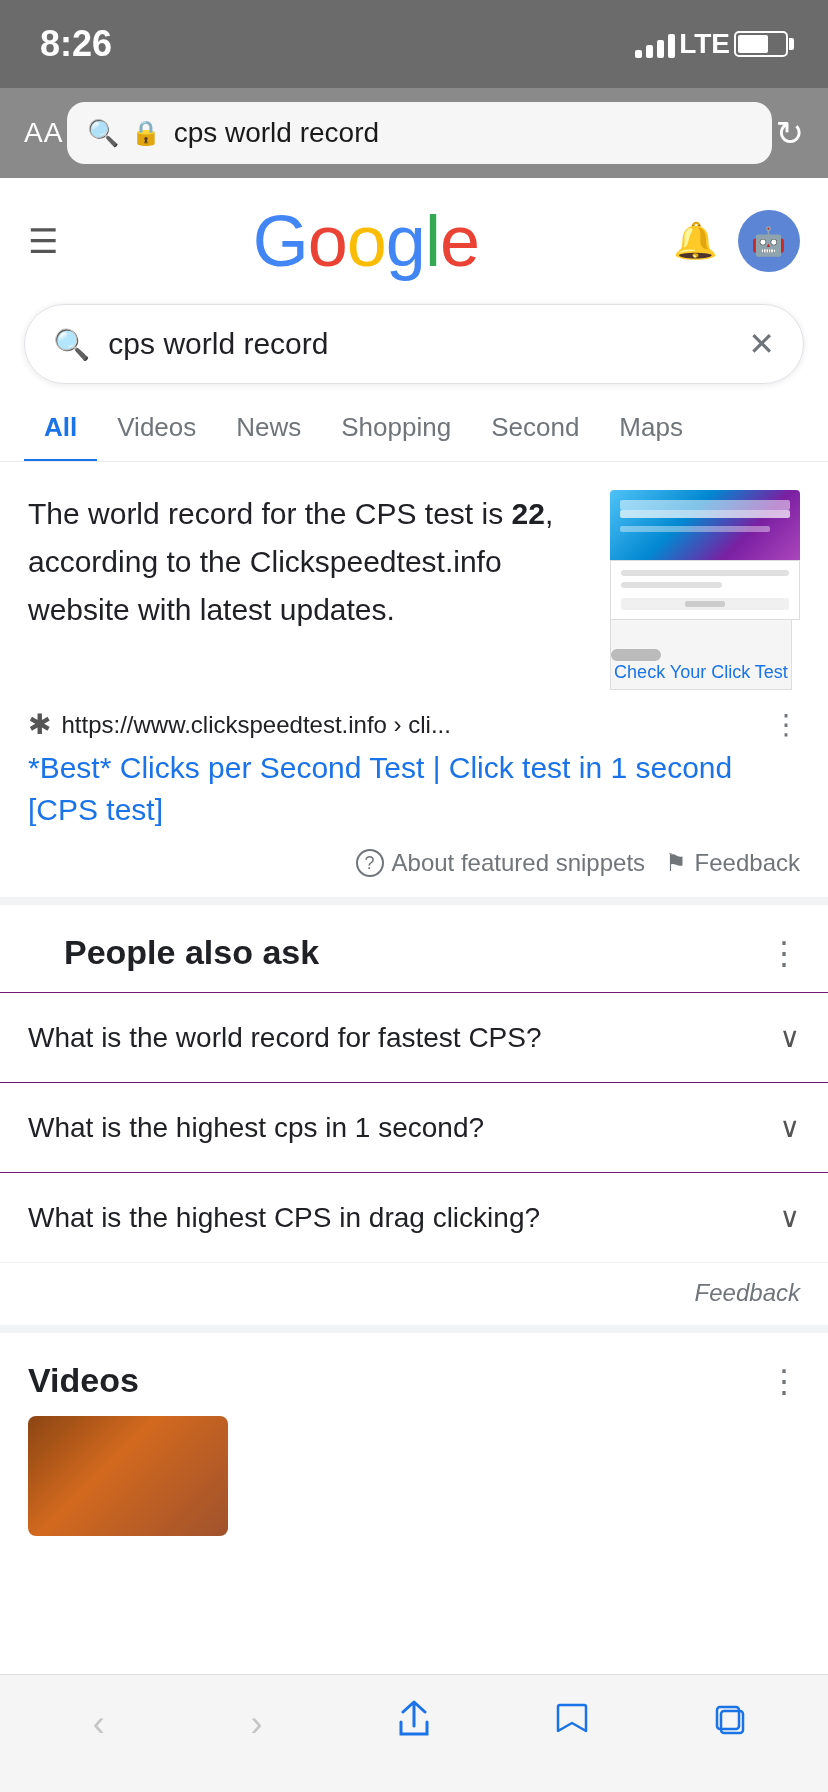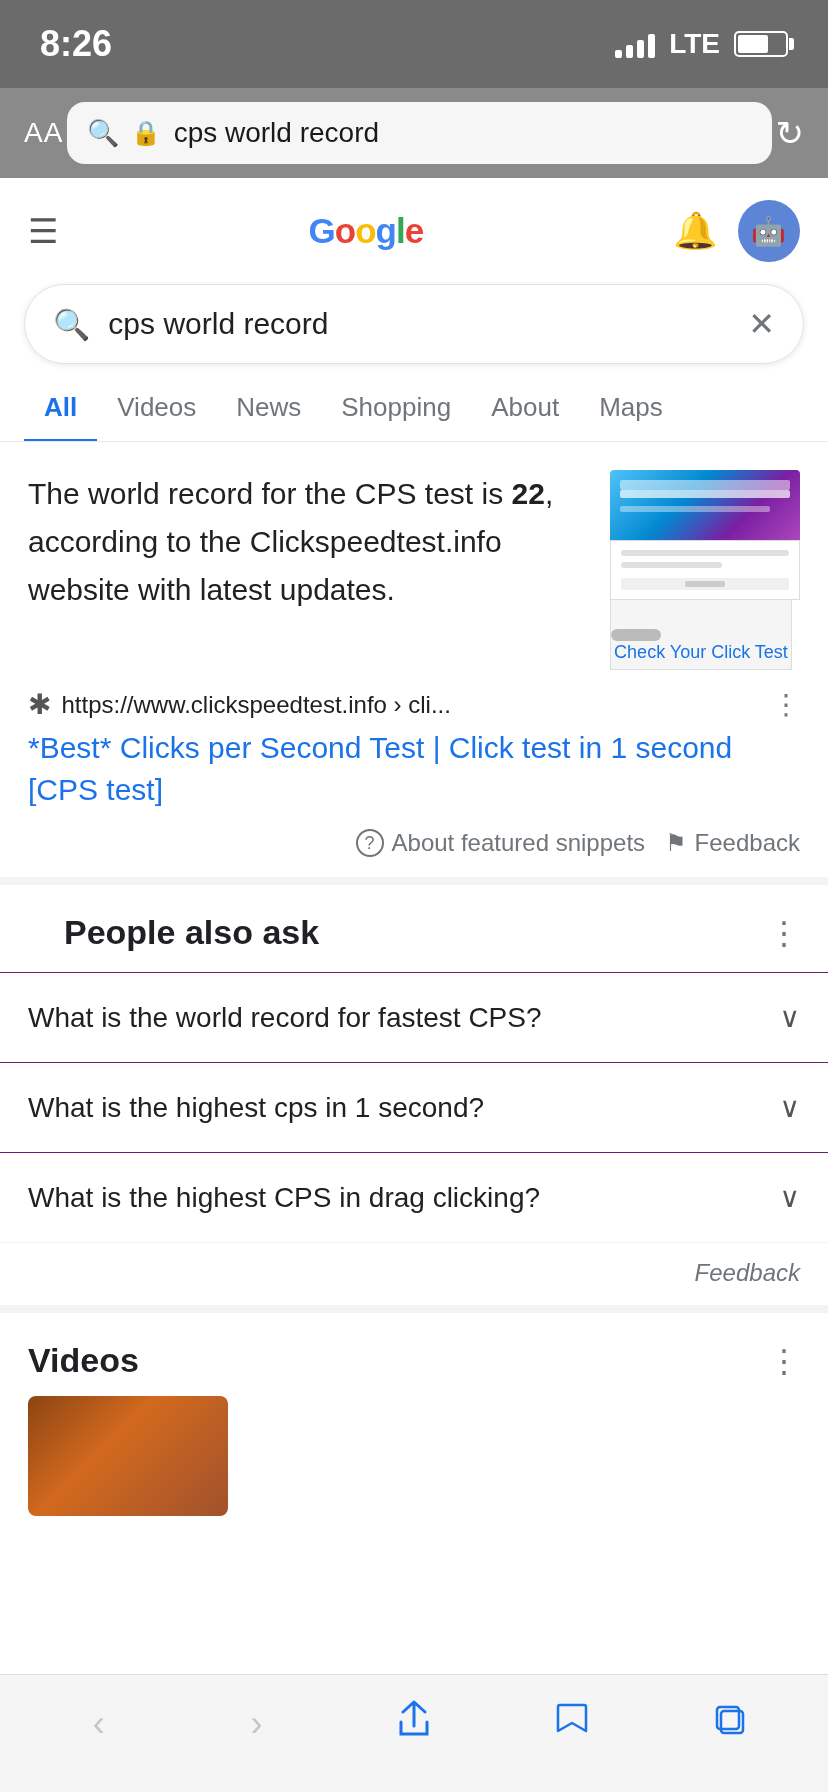--- a/index.html
+++ b/index.html
@@ -22,21 +22,21 @@
       padding: 0 40px;
     }
     .status-time {
       color: #fff;
       font-size: 36px;
       font-weight: 600;
     }
     .status-icons {
       display: flex;
       align-items: center;
-      gap: 14px;
+      gap: 4px;
     }
     .signal-bars {
       display: flex;
       align-items: flex-end;
       gap: 4px;
       height: 28px;
     }
     .signal-bar {
       background: #fff;
       width: 7px;
@@ -125,22 +125,22 @@
       display: flex;
       align-items: center;
       justify-content: space-between;
     }
     .hamburger-icon {
       font-size: 34px;
       color: #555;
       cursor: pointer;
     }
     .google-logo {
-      font-size: 35px;
-      font-weight: 700;
+      font-size: 72px;
+      font-weight: 400;
       letter-spacing: -1px;
     }
     .google-logo .g1 { color: #4285F4; }
     .google-logo .g2 { color: #EA4335; }
     .google-logo .g3 { color: #FBBC05; }
     .google-logo .g4 { color: #4285F4; }
     .google-logo .g5 { color: #34A853; }
     .google-logo .g6 { color: #EA4335; }
     .header-icons {
       display: flex;
@@ -529,21 +529,21 @@
     <span class="search-input-text">cps world record</span>
     <span class="search-clear-icon">✕</span>
   </div>
 </div>
 
 <div class="search-tabs">
   <div class="tab-item active">All</div>
   <div class="tab-item">Videos</div>
   <div class="tab-item">News</div>
   <div class="tab-item">Shopping</div>
-  <div class="tab-item">About</div>
+  <div class="tab-item">Second</div>
   <div class="tab-item">Maps</div>
 </div>
 
 <div class="featured-snippet">
   <div class="snippet-content">
     <p class="snippet-text">
       <span>The world record for the CPS test is </span><strong>22</strong><span>, according to the Clickspeedtest.info website with latest updates.</span>
     </p>
     <div class="snippet-image">
       <div class="snippet-img-top">

